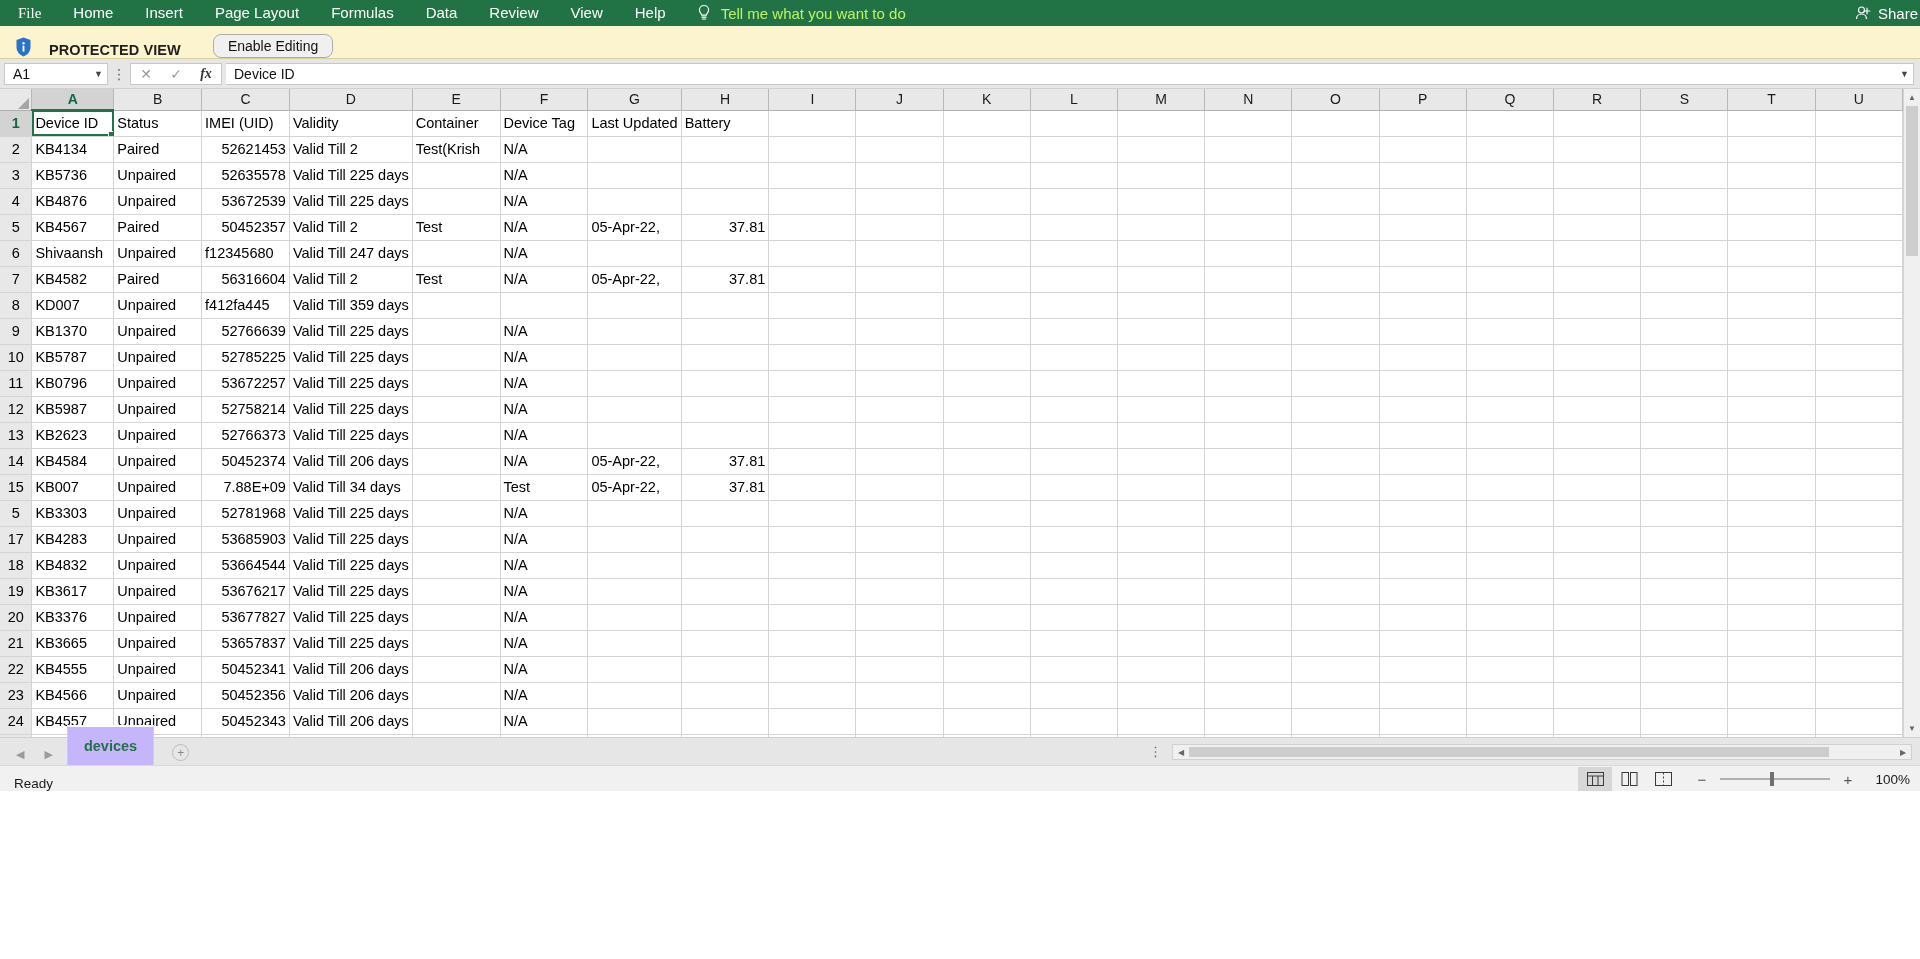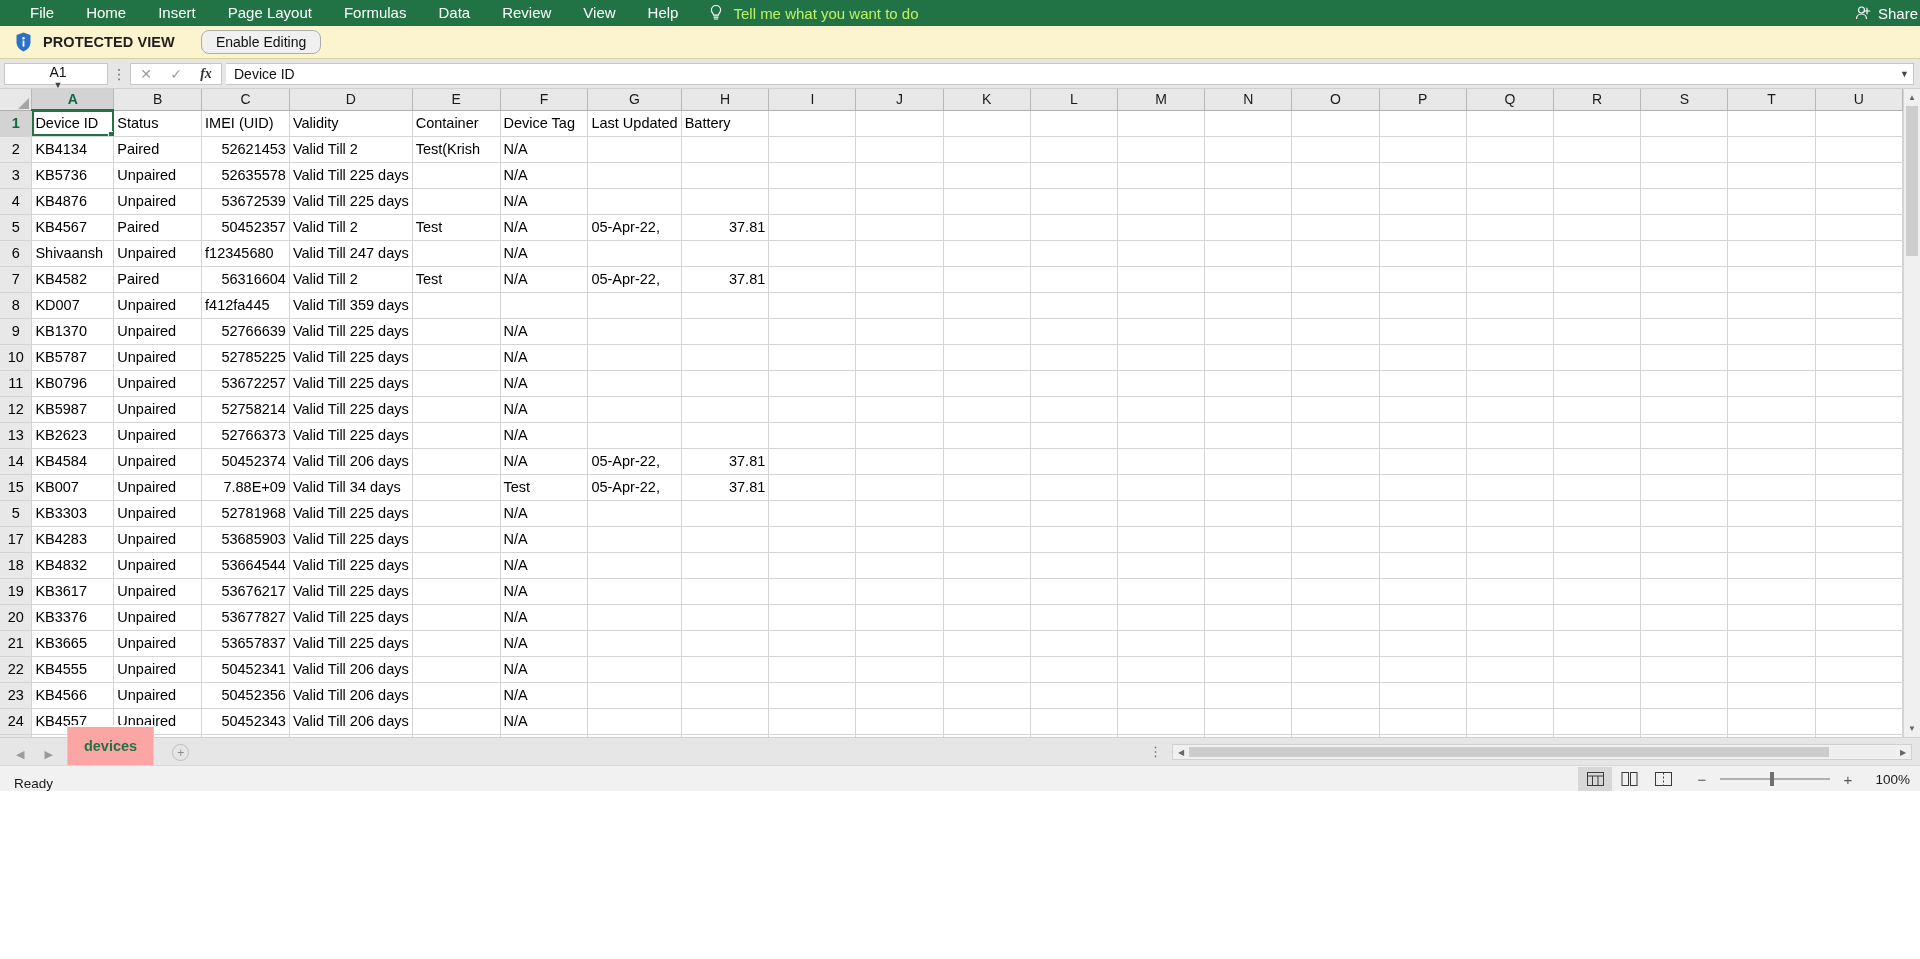--- a/index.html
+++ b/index.html
@@ -9,55 +9,55 @@
     background: #ffffff; overflow: hidden;
   }
 
   
   .menubar {
     height: 26px; background: #217346; color: #ffffff;
     display: flex; align-items: center; position: relative;
     font-size: 15px;
   }
   .menu-item { padding: 0 16px; line-height: 26px; white-space: nowrap; cursor: default; }
-  .menu-item.first { padding-left: 30px; }
+  .menu-item.first { padding-left: 18px; font-family: Liberation Serif, serif; }
   .tellme-wrap { display: flex; align-items: center; margin-left: 14px; gap: 9px; }
   .bulb { width: 16px; height: 18px; position: relative; display: inline-block; }
   .bulb svg { display: block; }
   .tellme-text { font-size: 15px; color: #bef264; white-space: nowrap; }
   .share-wrap {
     position: absolute; right: 2px; top: 0; height: 26px;
     display: flex; align-items: center; gap: 6px; color: #ffffff; font-size: 15px;
   }
   .share-icon svg { display: block; }
 
   
   .protected-bar {
     height: 33px; background: #fcf3cf; border-bottom: 1px solid #d9d0a0;
-    display: flex; align-items: center; padding-left: 14px; gap: 10px;
+    display: flex; align-items: flex-end; padding-left: 14px; gap: 16px;
     font-size: 14.5px; color: #1f1f1f;
   }
   .shield { width: 19px; height: 22px; flex: 0 0 auto; }
   .pv-label { font-weight: 700; letter-spacing: .1px; }
   .pv-msg { text-decoration: underline; text-underline-offset: 2px; }
   .enable-btn {
     margin-left: 16px; height: 24px; padding: 0 14px;
     background: #f0f0f0; border: 1px solid #adadad; border-radius: 8px;
     font-size: 14px; color: #111; cursor: pointer; line-height: 22px;
   }
 
   
   .formula-row {
     height: 30px; background: #e6e6e6; display: flex; align-items: center;
     padding: 0 6px 0 4px; gap: 0; border-bottom: 1px solid #d0d0d0;
   }
   .namebox {
     width: 104px; height: 22px; background: #ffffff; border: 1px solid #c8c8c8;
     display: flex; align-items: center; justify-content: space-between;
-    padding: 0 4px 0 8px; font-size: 14px; color: #111; flex-direction: column;
+    padding: 0 4px 0 8px; font-size: 14px; color: #111;
   }
   .nb-caret { font-size: 9px; color: #444; }
   .vdots { width: 22px; text-align: center; color: #666; font-size: 14px; letter-spacing: 0; }
   .fx-group {
     width: 92px; height: 22px; background: #ffffff; border: 1px solid #c8c8c8;
     display: flex; align-items: center; justify-content: space-around;
     color: #9a9a9a; font-size: 14px;
   }
   .fx-group .fx { color: #333; font-style: italic; font-family: "Liberation Serif", serif; font-weight: 700; }
   .formula-input {
@@ -115,21 +115,21 @@
   .vs-track { flex: 1; position: relative; background: #f0f0f0; }
   .vs-thumb { position: absolute; left: 2px; right: 2px; top: 0px; height: 150px; background: #cdcdcd; border-radius: 0; }
 
   
   .tabbar {
     height: 28px; background: #e6e6e6; display: flex; align-items: flex-end;
     border-top: 1px solid #d0d0d0; padding-left: 6px; gap: 0; position: relative;
   }
   .tab-navs { display: flex; align-items: center; gap: 20px; padding: 0 14px 4px 10px; color: #9a9a9a; font-size: 11px; }
   .sheet-tab {
-    background: #fca5a5; height: 40px; padding: 0 16px; display: flex; align-items: center;
+    background: #c4b5fd; height: 40px; padding: 0 16px; display: flex; align-items: center;
     font-size: 14.5px; font-weight: 700; color: #217346;
     border: 1px solid #d0d0d0; border-bottom: none;
     border-top: 2px solid #ffffff;
   }
   .add-sheet { margin-left: 18px; margin-bottom: 4px; width: 17px; height: 17px; border-radius: 50%; border: 1px solid #bdbdbd; color: #8a8a8a; font-size: 12px; display: flex; align-items: center; justify-content: center; }
   .tab-dots { margin-left: auto; color: #666; font-size: 13px; padding: 0 10px 6px 0; }
   .hscroll {
     width: 740px; height: 16px; margin-bottom: 5px; margin-right: 8px;
     background: #f0f0f0; border: 1px solid #d0d0d0; display: flex; align-items: center;
   }

